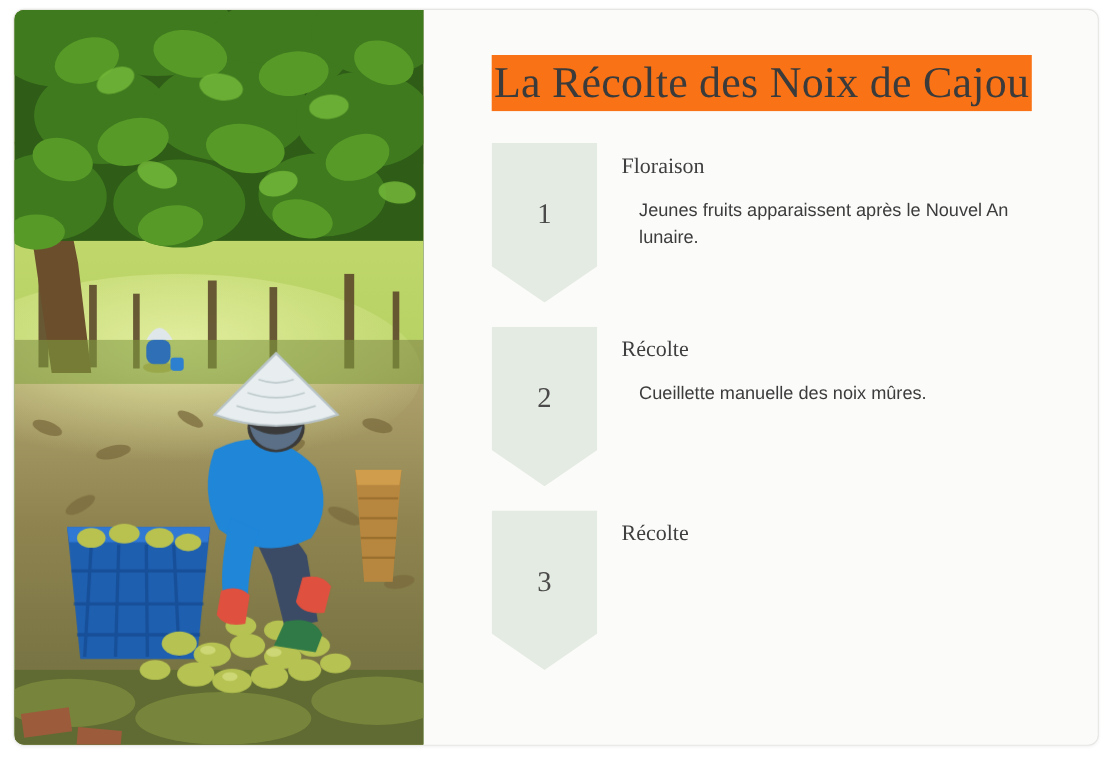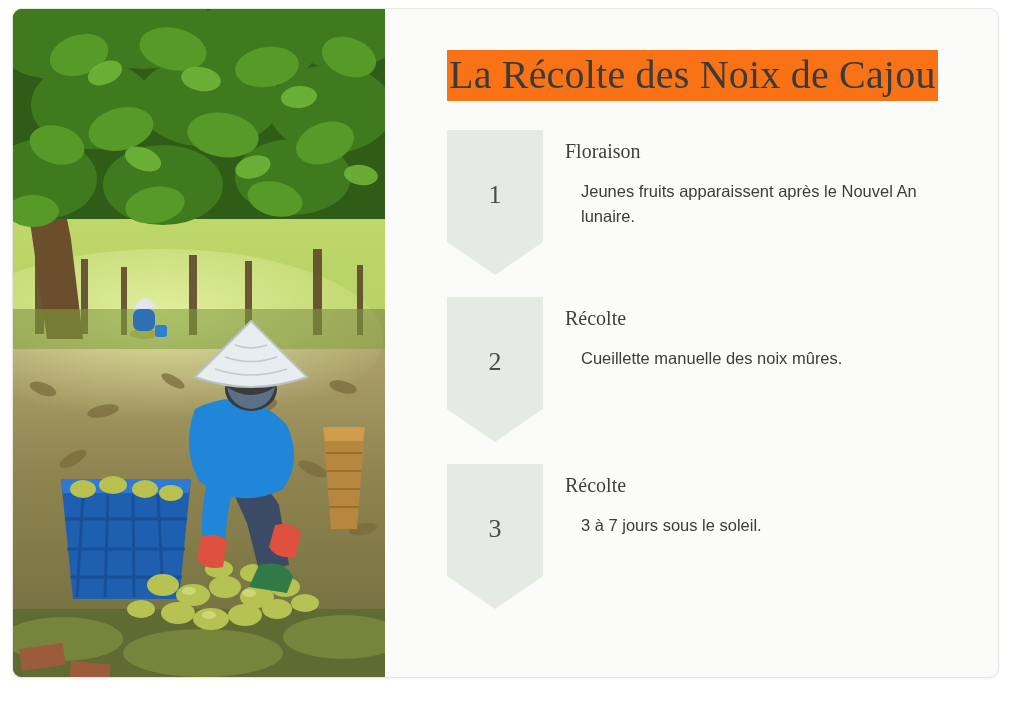--- a/index.html
+++ b/index.html
@@ -355,21 +355,20 @@
           <div class="badge-wrap">
             <div class="badge">
               <svg viewBox="0 0 96 145">
                 <path d="M0 0 H96 V112 L48 145 L0 112 Z" fill="#e4ebe2"></path>
               </svg>
               <div class="num">3</div>
             </div>
           </div>
           <div class="step-text">
             <h2 class="step-title">Récolte</h2>
-            <p class="step-desc">3 à 7 jours sous le soleil.</p>
           </div>
         </div>
 
       </div>
     </div>
 
   </div>
 </div>
 
 </body></html>

